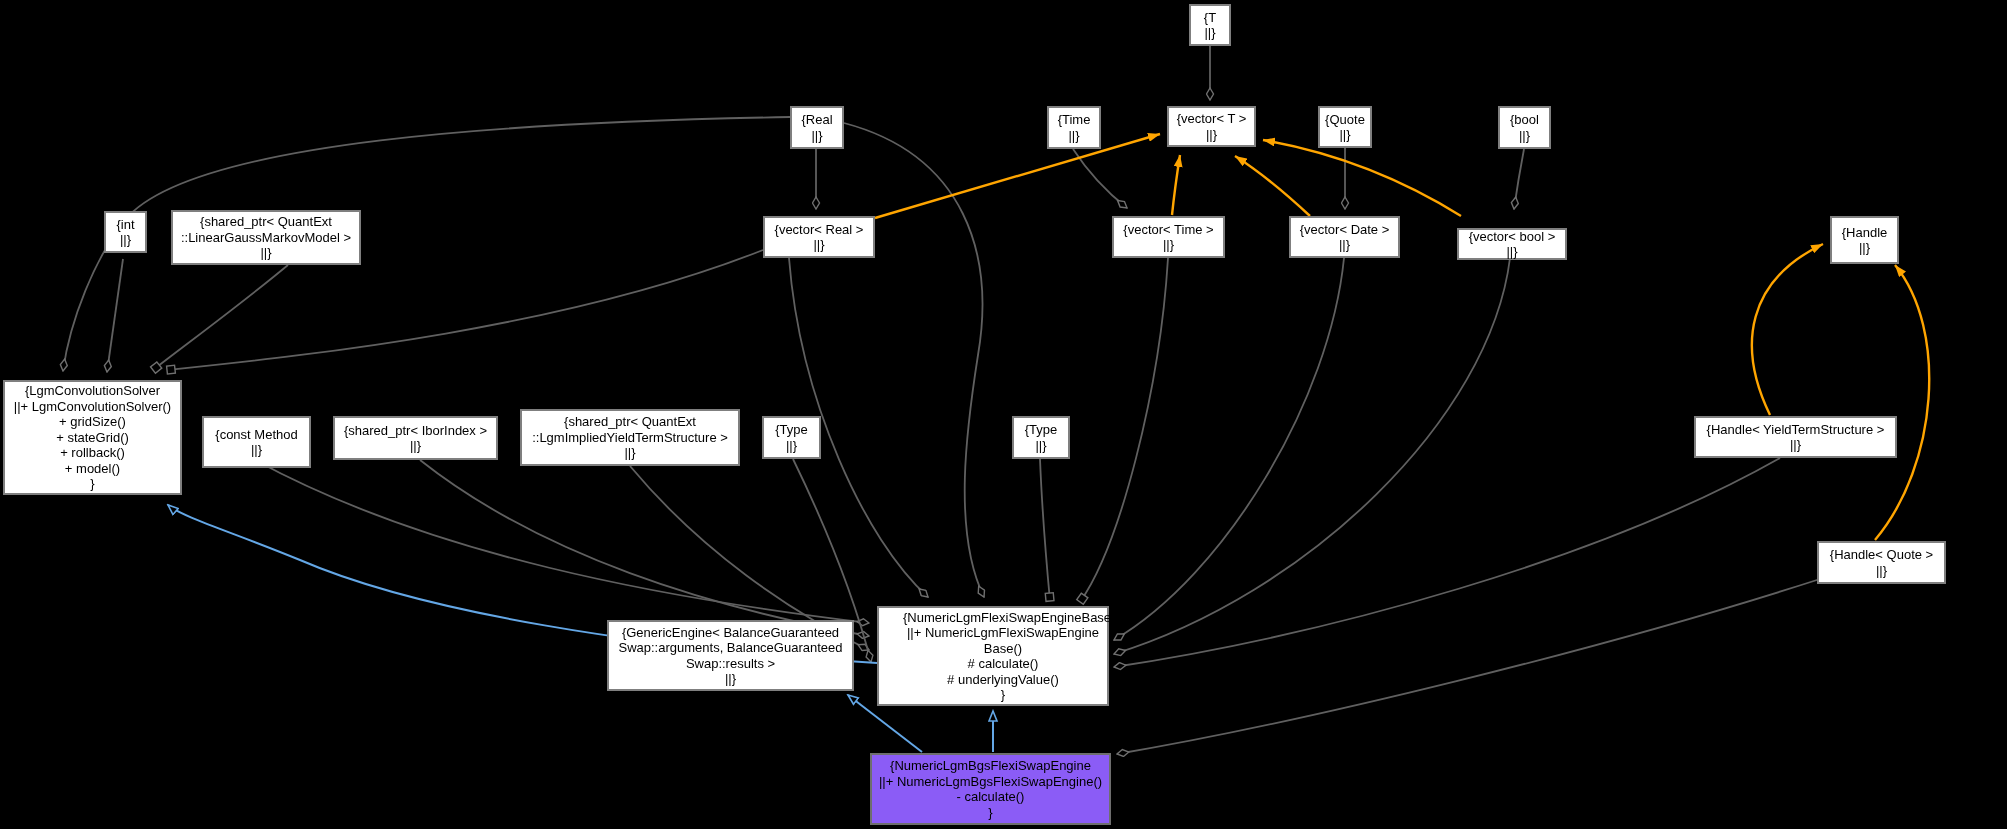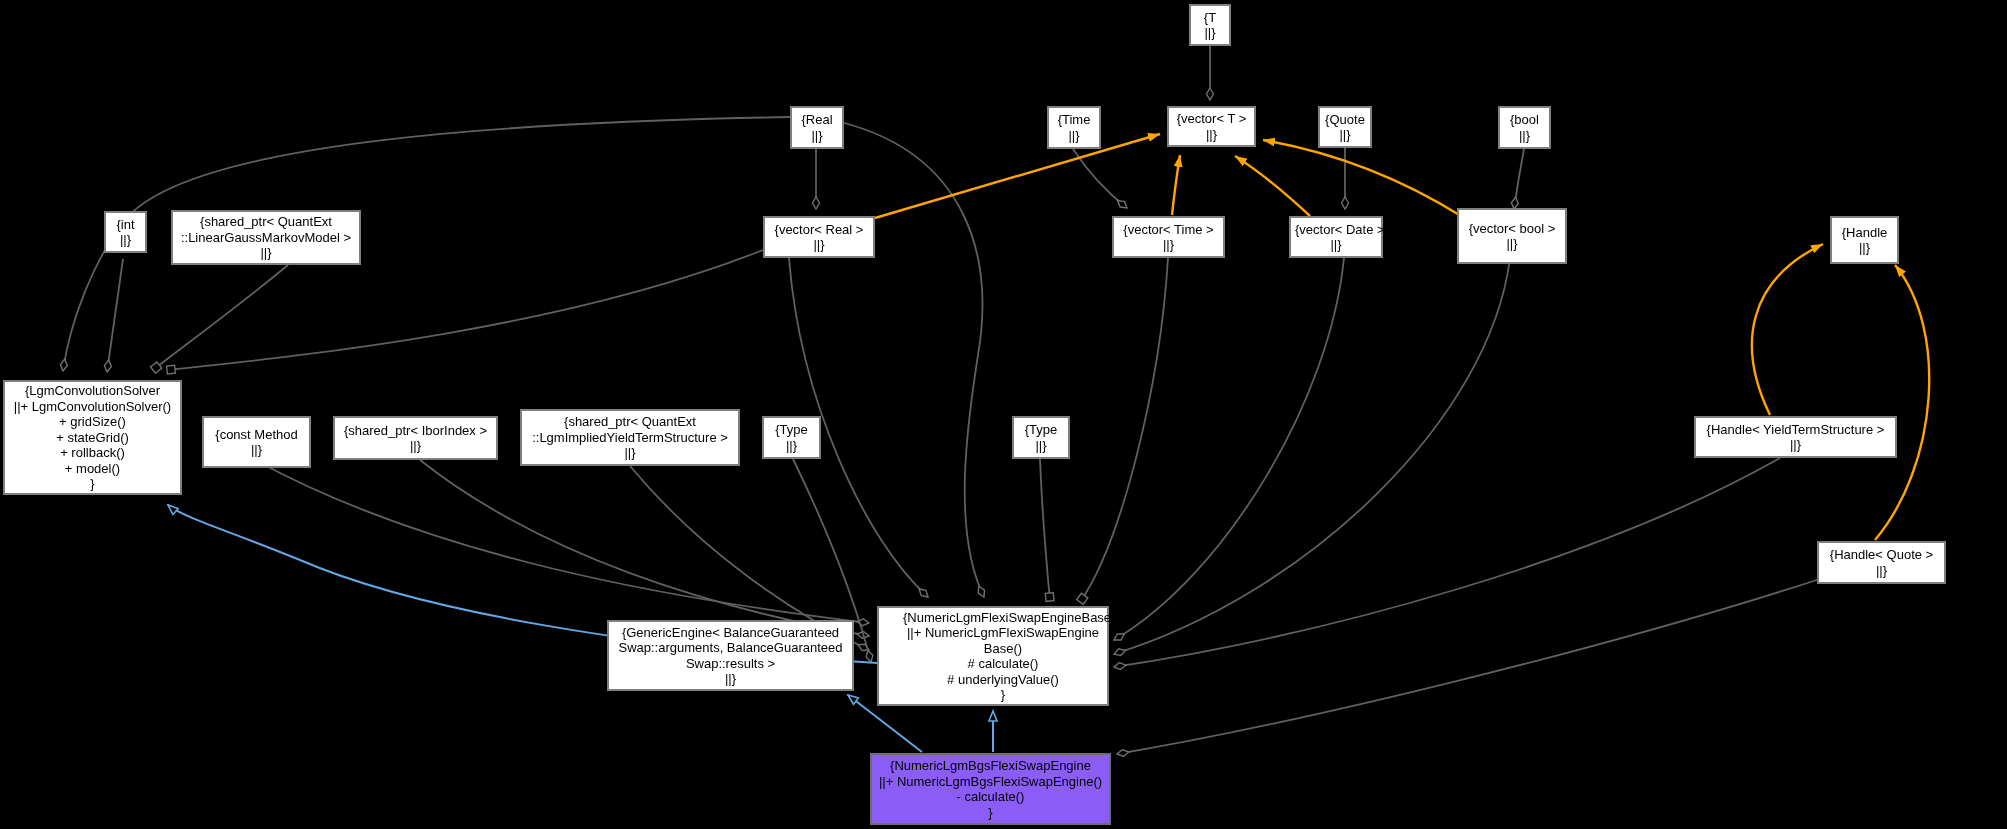--- a/index.html
+++ b/index.html
@@ -121,26 +121,26 @@
   <div class="node" style="left:763px;top:216px;width:112px;height:42px;">
     <div class="ln">{vector&lt; Real &gt;</div>
     <div class="ln">||}</div>
   </div>
 
   <div class="node" style="left:1112px;top:216px;width:113px;height:42px;">
     <div class="ln">{vector&lt; Time &gt;</div>
     <div class="ln">||}</div>
   </div>
 
-  <div class="node" style="left:1289px;top:216px;width:94px;height:42px;">
+  <div class="node" style="left:1289px;top:216px;width:111px;height:42px;">
     <div class="ln">{vector&lt; Date &gt;</div>
     <div class="ln">||}</div>
   </div>
 
-  <div class="node" style="left:1457px;top:208px;width:110px;height:56px;">
+  <div class="node" style="left:1457px;top:228px;width:110px;height:32px;">
     <div class="ln">{vector&lt; bool &gt;</div>
     <div class="ln">||}</div>
   </div>
 
   <div class="node" style="left:1830px;top:216px;width:69px;height:48px;">
     <div class="ln">{Handle</div>
     <div class="ln">||}</div>
   </div>
 
   <div class="node" style="left:3px;top:380px;width:179px;height:115px;">

